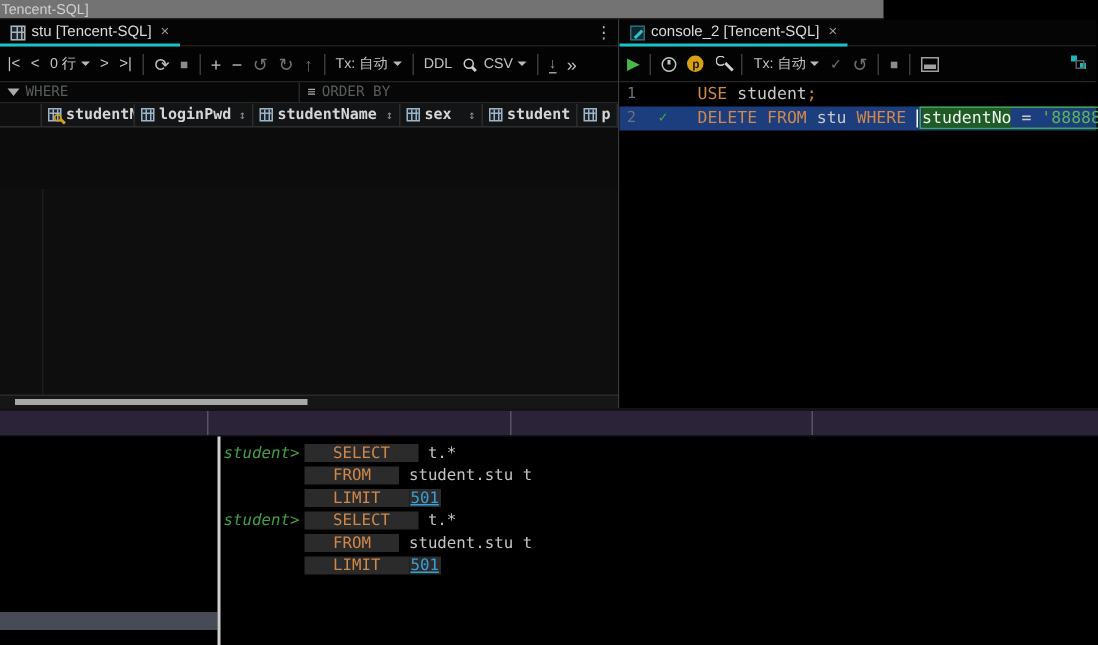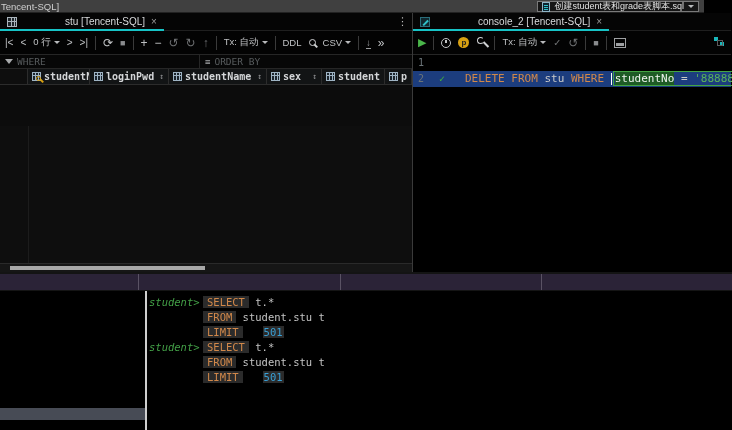--- a/index.html
+++ b/index.html
@@ -2,39 +2,39 @@
 <html><head>
 <meta charset="utf-8">
 <style>
   * { margin:0; padding:0; box-sizing:border-box; }
   html,body { background:#000; }
   #app {
     position:relative; width:732px; height:430px; overflow:hidden;
     background:#000; font-family:"Liberation Sans", sans-serif; color:#c8c8c8;
   }
   
-  .titlebar { position:absolute; left:0; top:0; width:704px; height:13px;
-    background:#404040; border-bottom:1px solid #222; display:flex; align-items:center; }
+  .titlebar { position:absolute; left:0; top:0; width:589px; height:13px;
+    background:#737373; border-bottom:1px solid #222; display:flex; align-items:center; }
   .win-title { font-size:9.5px; color:#cfcfcf; padding-left:1px; }
   .file-selector { position:absolute; right:5px; top:1px; height:11px;
     border:1px solid #7a7a7a; background:#161616; display:flex; align-items:center;
     gap:4px; padding:0 4px; font-size:9px; color:#e2e2e2; }
   .sqlfile-icon { width:8px; height:10px; border:1px solid #8fb6c8; position:relative; background:#0c2430; }
   .sqlfile-icon::after { content:''; position:absolute; left:1px; top:2px; width:4px; height:1px;
     background:#2fc1c9; box-shadow:0 2px 0 #2fc1c9, 0 4px 0 #2fc1c9; }
   .caret { width:0; height:0; border:3px solid transparent; border-top:4px solid #b8bабc; border-top-color:#b8babc; margin-top:3px; display:inline-block; }
   
   .main { position:absolute; left:0; top:13px; width:732px; height:259px; display:flex; }
   .panel-left { width:413px; height:259px; border-right:1px solid #3a3a3a; position:relative; background:#0c0c0c; }
   .panel-right { width:318px; height:259px; position:relative; background:#000; }
   
   .tabbar { height:18px; background:#050505; border-bottom:1px solid #1f1f1f; position:relative; display:flex; align-items:stretch; }
   .tab { display:flex; align-items:center; gap:4px; padding:0 7px; position:relative; }
   .tab.active::after { content:''; position:absolute; left:0; right:0; bottom:-1px; height:2px; background:#17c3c6; }
-  .tab-label { font-size:10px; color:#d8dadc; white-space:nowrap;margin-left:44px; }
+  .tab-label { font-size:10px; color:#d8dadc; white-space:nowrap; }
   .tab-close { font-size:10px; color:#9a9a9a; margin-left:2px; cursor:pointer; }
   .kebab { position:absolute; right:4px; top:2px; font-size:11px; color:#bcbcbc; }
   .grid-icon { width:10px; height:10px; border:1px solid #aab4bc; position:relative; background:#20262b; }
   .grid-icon::before { content:''; position:absolute; left:0; right:0; top:3px; height:1px; background:#aab4bc; }
   .grid-icon::after { content:''; position:absolute; top:0; bottom:0; left:3px; width:1px; background:#aab4bc;
     box-shadow:3px 0 0 #aab4bc; }
   .console-icon { width:10px; height:10px; background:#10282e; border:1px solid #2a6d7a; position:relative; }
   .console-icon::after { content:''; position:absolute; left:1px; top:4px; width:7px; height:1.5px;
     background:#2fc1c9; transform:rotate(-45deg); }
   
@@ -111,37 +111,32 @@
   
   .bottom { position:absolute; left:0; top:291px; width:732px; height:139px; background:#000; }
   .b-left { position:absolute; left:0; top:0; width:145px; height:139px; background:#000; }
   .b-grayband { position:absolute; left:0; top:117px; width:145px; height:12px; background:#474b55; }
   .b-div { position:absolute; left:145px; top:0; width:2px; height:139px; background:#cfcfcf; }
   .console { position:absolute; left:147px; top:0; right:0; height:139px; padding:4px 0 0 2px;
     font-family:"DejaVu Sans Mono", monospace; font-size:10.5px; color:#c4c4c4; overflow:hidden; }
   .cline, .cresult { height:15px; line-height:15px; white-space:pre; }
   .prompt { color:#43a047; font-style:italic; display:inline-block; width:54px; }
   .cindent { display:inline-block; width:54px; }
-  .kwbox { color:#d1884a; background:#2b2b2b; padding:0 4px; }
-  .numbox { color:#39a0d6; background:#2b2b2b; padding:0 1px; margin-left:20px; }
+  .kwbox { color:#d1884a; background:#2b2b2b; padding:0 19px; }
+  .numbox { color:#39a0d6; background:#2b2b2b; padding:0 1px; margin-left:0;text-decoration:underline; }
   .ctext { color:#c4c4c4; }
   .cresult { color:#cfcfcf; }
 </style>
 </head>
 <body>
 
 <div id="app">
 
   <div class="titlebar">
     <span class="win-title">Tencent-SQL]</span>
-    <div class="file-selector">
-      <span class="sqlfile-icon"></span>
-      <span>创建student表和grade表脚本.sql</span>
-      <span class="caret"></span>
-    </div>
   </div>
 
   <div class="main">
 
     <div class="panel-left">
       <div class="tabbar">
         <div class="tab active">
           <span class="grid-icon"></span>
           <span class="tab-label">stu [Tencent-SQL]</span>
           <span class="tab-close">×</span>
@@ -272,20 +267,21 @@
             <span class="outwin"></span>
           </span>
         <span class="dsrc"></span>
       </div>
 
       <div class="editor">
         <div class="eline">
           <div class="egutter">
             <span class="enum">1</span>
           </div>
+          <div class="ecode"><span class="kw">USE</span><span class="id"> student</span><span class="semi">;</span></div>
         </div>
         <div class="eline selected">
           <div class="egutter">
             <span class="enum">2</span>
             <span class="echeck">✓</span>
           </div>
           <div class="ecode"><span class="kw">DELETE FROM</span><span class="id"> stu </span><span class="kw">WHERE</span><span class="id"> </span><span class="cursorbar"></span><span class="selbox"><span class="selid">studentNo</span><span class="id"> = </span><span class="strlit">'888888'</span></span></div>
         </div>
       </div>
     </div>

